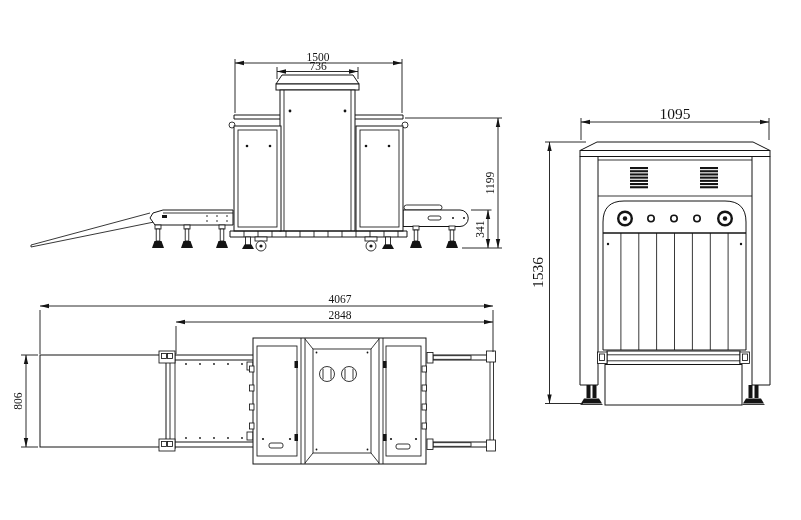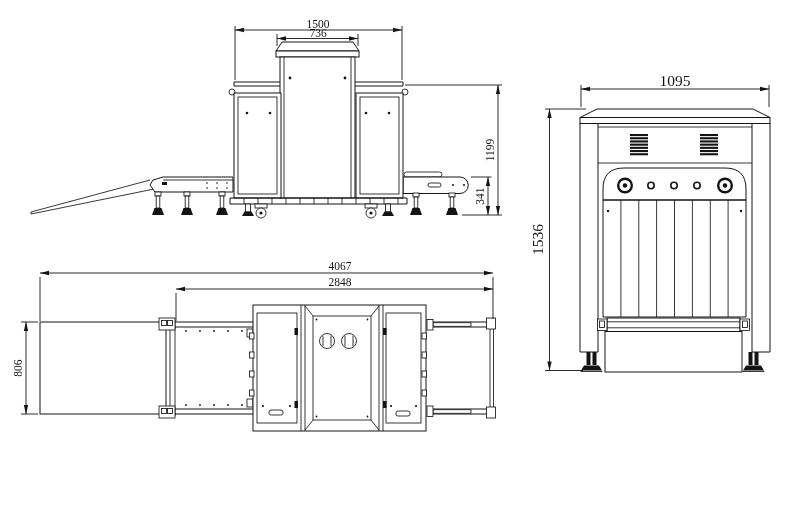--- a/index.html
+++ b/index.html
@@ -1,16 +1,16 @@
 <!DOCTYPE html>
 <html><head>
 <meta charset="utf-8">
 <style>
   html,body{margin:0;padding:0;background:#ffffff;}
-  .canvas{position:relative;width:801px;height:432px;background:#ffffff;overflow:hidden;}
+  .canvas{position:relative;width:801px;height:432px;background:#ffffff;overflow:hidden;margin-top:33px;}
   svg{display:block;}
   .ln{stroke:#141414;stroke-width:1;fill:none;stroke-linecap:butt;}
   .thin{stroke-width:0.85;}
   .wfill{fill:#ffffff;stroke:#141414;stroke-width:1;}
   .wthin{fill:#ffffff;stroke:#141414;stroke-width:0.85;}
   .dark{fill:#141414;stroke:none;}
   .dot{fill:#141414;stroke:none;}
   .dim{stroke:#141414;stroke-width:0.9;fill:none;}
   .dimline{marker-start:url(#dimArrow);marker-end:url(#dimArrow);}
   .dim-text{font-family:"Liberation Serif",serif;fill:#141414;}

